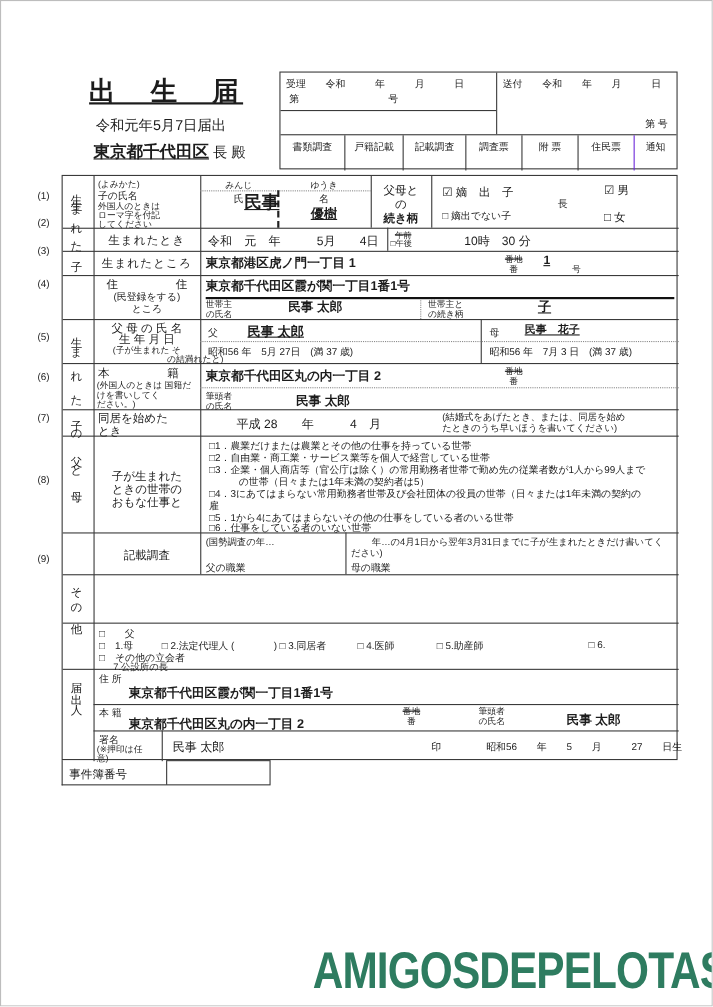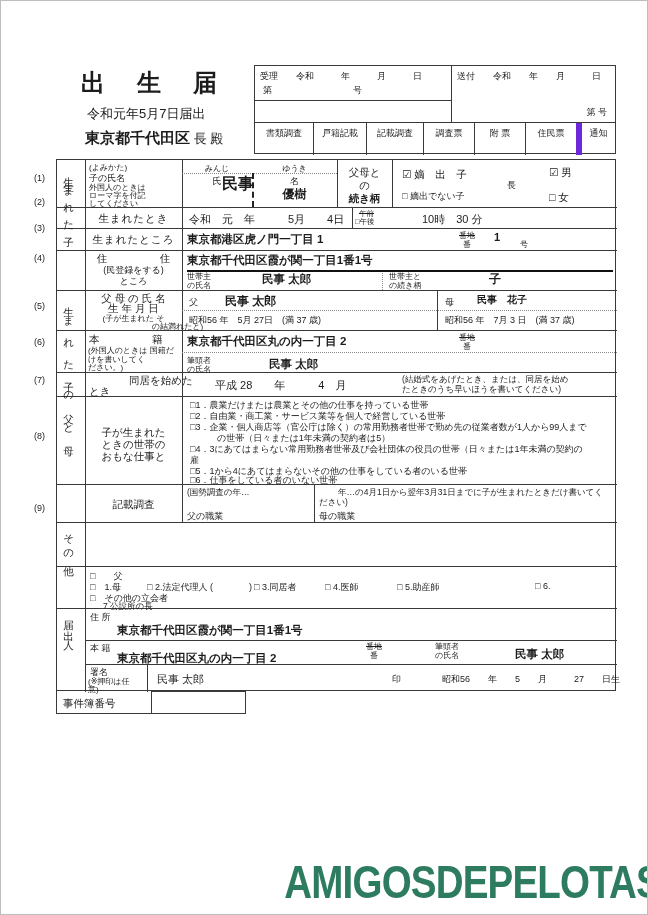--- a/index.html
+++ b/index.html
@@ -1,20 +1,20 @@
 <!DOCTYPE html>
 <html><head>
 <meta charset="utf-8">
 <style>
   html,body{margin:0;padding:0;background:#fff;}
   .page{position:relative;width:648px;height:915px;background:#fff;border:1px solid #bdbdbd;
         box-sizing:border-box;overflow:hidden;color:#1c1c1c;
         font-family:"Liberation Sans","DejaVu Sans",sans-serif;font-size:10px;}
   .a{position:absolute;box-sizing:border-box;white-space:nowrap;}
-  .b{font-weight:bold;}
+  .b{font-weight:bold;text-decoration:underline;}
   .c{text-align:center;}
   .s{text-decoration:line-through;}
   .line{position:absolute;box-sizing:border-box;border:0 solid #3a3a3a;}
   .hl{border-top-width:1px;}
   .vl{border-left-width:1px;}
   .dot{border-top:1px dotted #8a8a8a;}
   .vdot{border-left:1px dotted #8a8a8a;}
   .vert{writing-mode:vertical-rl;text-orientation:upright;}
   .tiny{font-size:8px;}
   .sm{font-size:9px;}
@@ -40,21 +40,21 @@
     <div class="a sm" style="left:5px;top:4px;">受理　　令和　　　年　　　月　　　日</div>
     <div class="a sm" style="left:8px;top:18px;">第　　　　　　　　　号</div>
     <div class="a sm" style="left:202px;top:4px;">送付　　令和　　年　　月　　　日</div>
     <div class="a sm" style="right:8px;top:40px;">第 号</div>
     <div class="a" style="left:0;top:56px;width:360px;height:33px;display:flex;border-top:1px solid #3a3a3a;">
       <div class="sm c" style="width:58px;border-right:1px solid #3a3a3a;padding-top:4px;">書類調査</div>
       <div class="sm c" style="width:52px;border-right:1px solid #3a3a3a;padding-top:4px;">戸籍記載</div>
       <div class="sm c" style="width:56px;border-right:1px solid #3a3a3a;padding-top:4px;">記載調査</div>
       <div class="sm c" style="width:50px;border-right:1px solid #3a3a3a;padding-top:4px;">調査票</div>
       <div class="sm c" style="width:50px;border-right:1px solid #3a3a3a;padding-top:4px;">附 票</div>
-      <div class="sm c" style="width:50px;border-right:6px solid #6d28d9;padding-top:4px;">住民票</div>
+      <div class="sm c" style="width:50px;border-right:1px solid #6d28d9;padding-top:4px;">住民票</div>
       <div class="sm c" style="flex:1;padding-top:4px;">通知</div>
     </div>
   </div>
 
   <div class="a sm" style="left:33px;top:172px;">(1)</div>
   <div class="a sm" style="left:33px;top:196px;">(2)</div>
   <div class="a sm" style="left:33px;top:222px;">(3)</div>
   <div class="a sm" style="left:33px;top:252px;">(4)</div>
   <div class="a sm" style="left:33px;top:300px;">(5)</div>
   <div class="a sm" style="left:33px;top:336px;">(6)</div>
@@ -163,21 +163,21 @@
     <div class="a tiny" style="left:31px;top:185px;">(外国人のときは 国籍だ</div>
     <div class="a tiny" style="left:31px;top:194px;">けを書いしてく</div>
     <div class="a tiny" style="left:31px;top:202px;">ださい。)</div>
     <div class="a val" style="left:130px;top:174px;">東京都千代田区丸の内一丁目 2</div>
     <div class="a tiny s c" style="left:398px;top:172px;width:24px;">番地</div>
     <div class="a tiny c" style="left:398px;top:181px;width:24px;">番</div>
     <div class="a tiny" style="left:130px;top:195px;">筆頭者</div>
     <div class="a tiny" style="left:130px;top:204px;">の氏名</div>
     <div class="a val" style="left:212px;top:197px;">民事 太郎</div>
 
-    <div class="a md" style="left:32px;top:214px;margin-left:40px;">同居を始めた</div>
+    <div class="a md" style="left:32px;top:214px;">同居を始めた</div>
     <div class="a md" style="left:32px;top:225px;">とき</div>
     <div class="a" style="left:158px;top:218px;font-size:11px;">平成 28　　年　　　4　月</div>
     <div class="a tiny" style="left:335px;top:214px;font-size:8.5px;margin-left:10px;">(結婚式をあげたとき、または、同居を始め</div>
     <div class="a tiny" style="left:345px;top:224px;font-size:8.5px;">たときのうち早いほうを書いてください)</div>
 
     <div class="a md c" style="left:28px;top:266px;width:97px;">子が生まれた</div>
     <div class="a md c" style="left:28px;top:278px;width:97px;">ときの世帯の</div>
     <div class="a md c" style="left:28px;top:290px;width:97px;">おもな仕事と</div>
     <div class="a sm" style="left:133px;top:239px;">□1．農業だけまたは農業とその他の仕事を持っている世帯</div>
     <div class="a sm" style="left:133px;top:250px;">□2．自由業・商工業・サービス業等を個人で経営している世帯</div>

